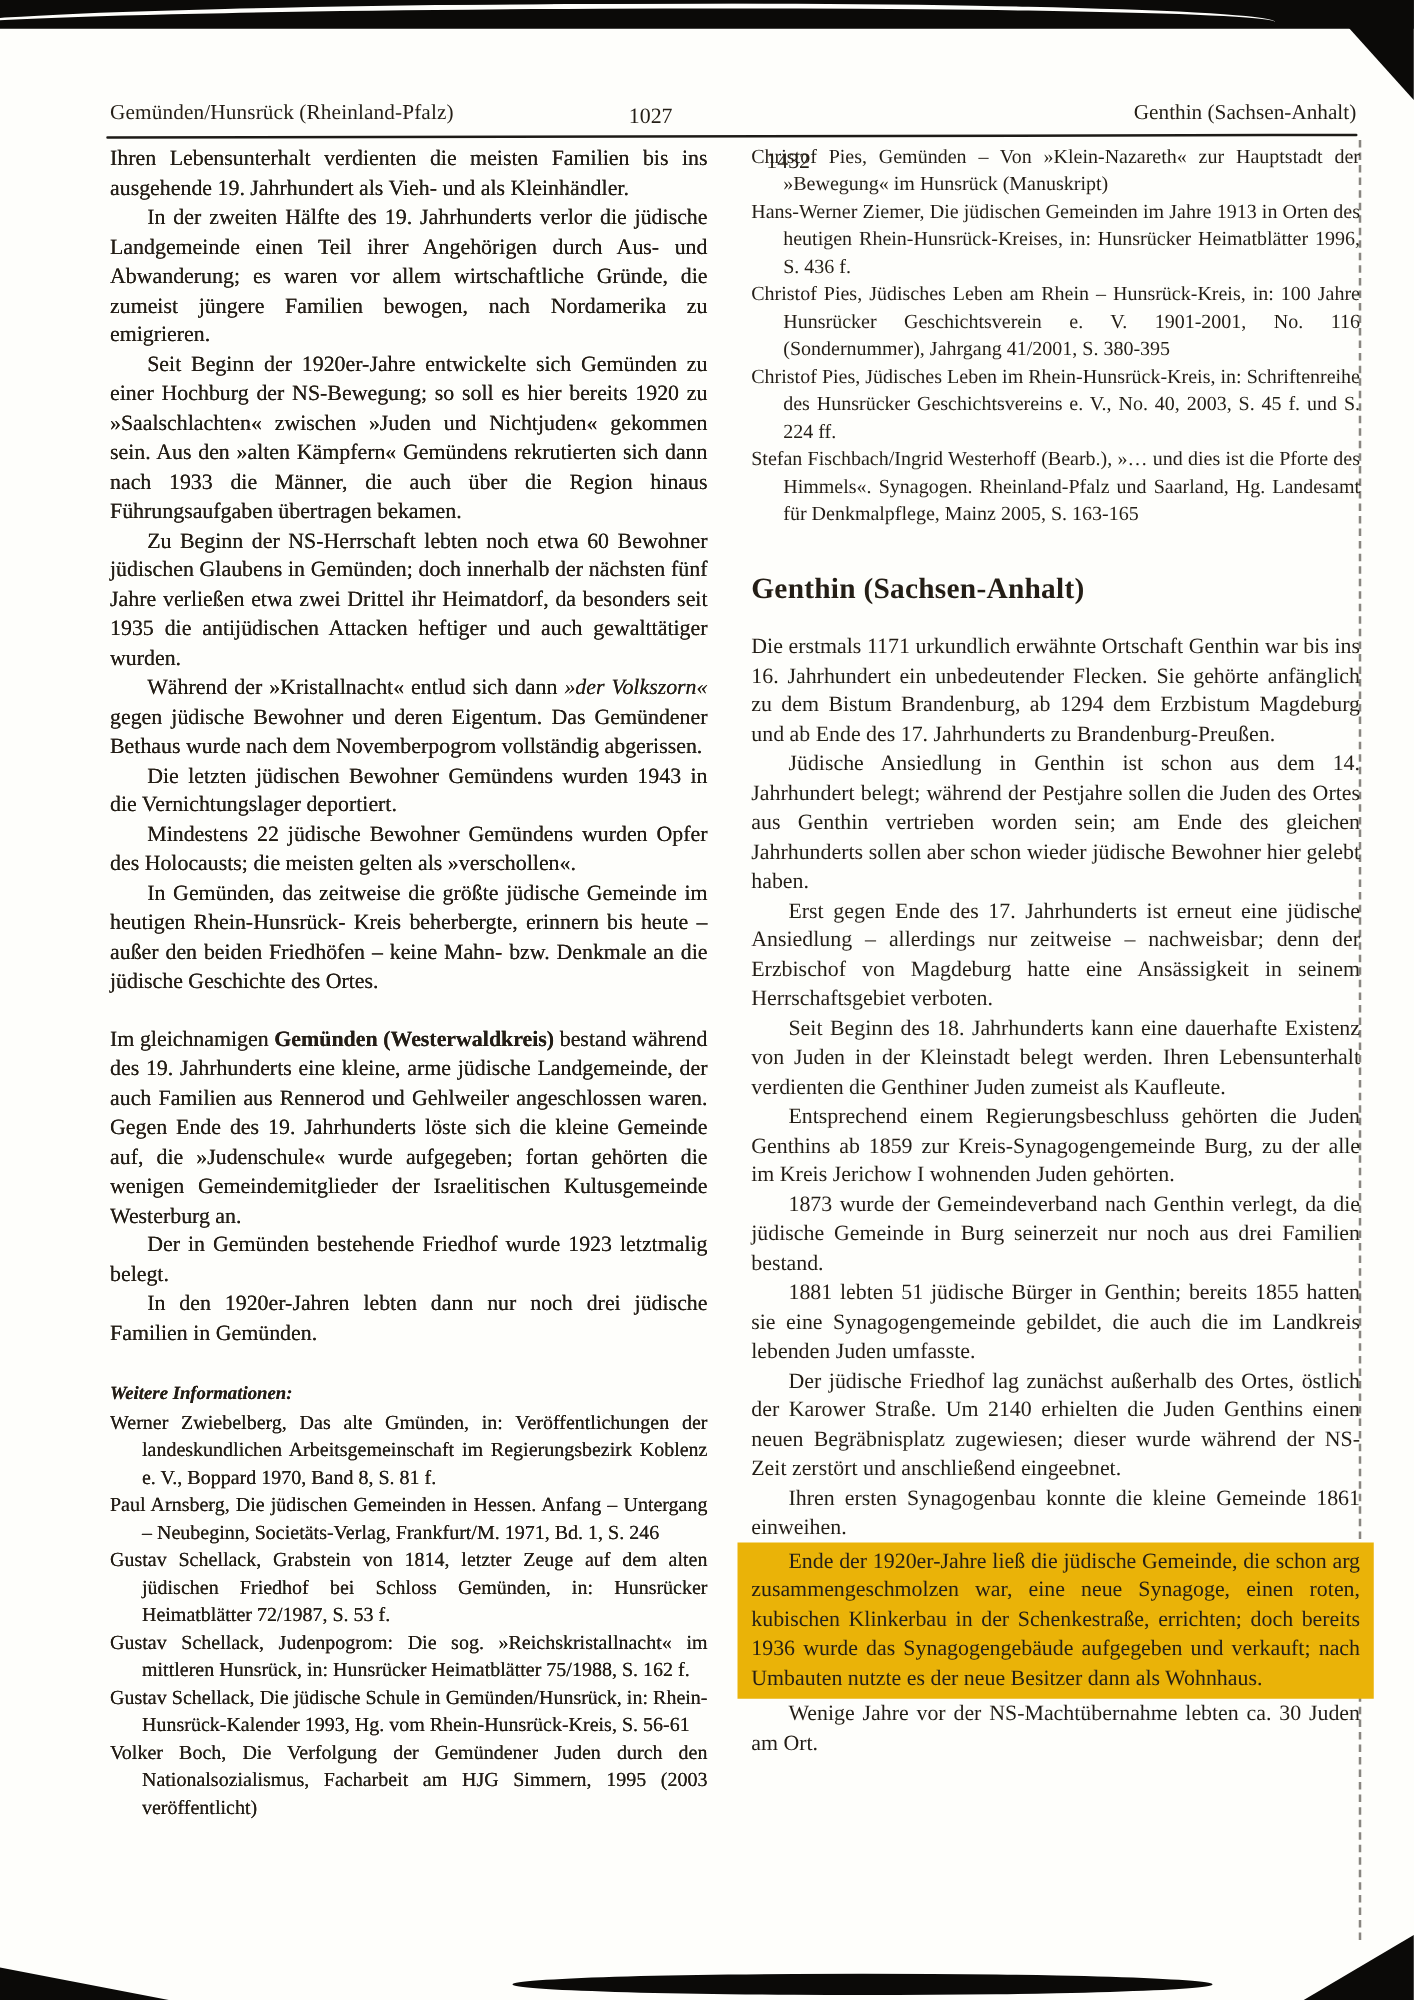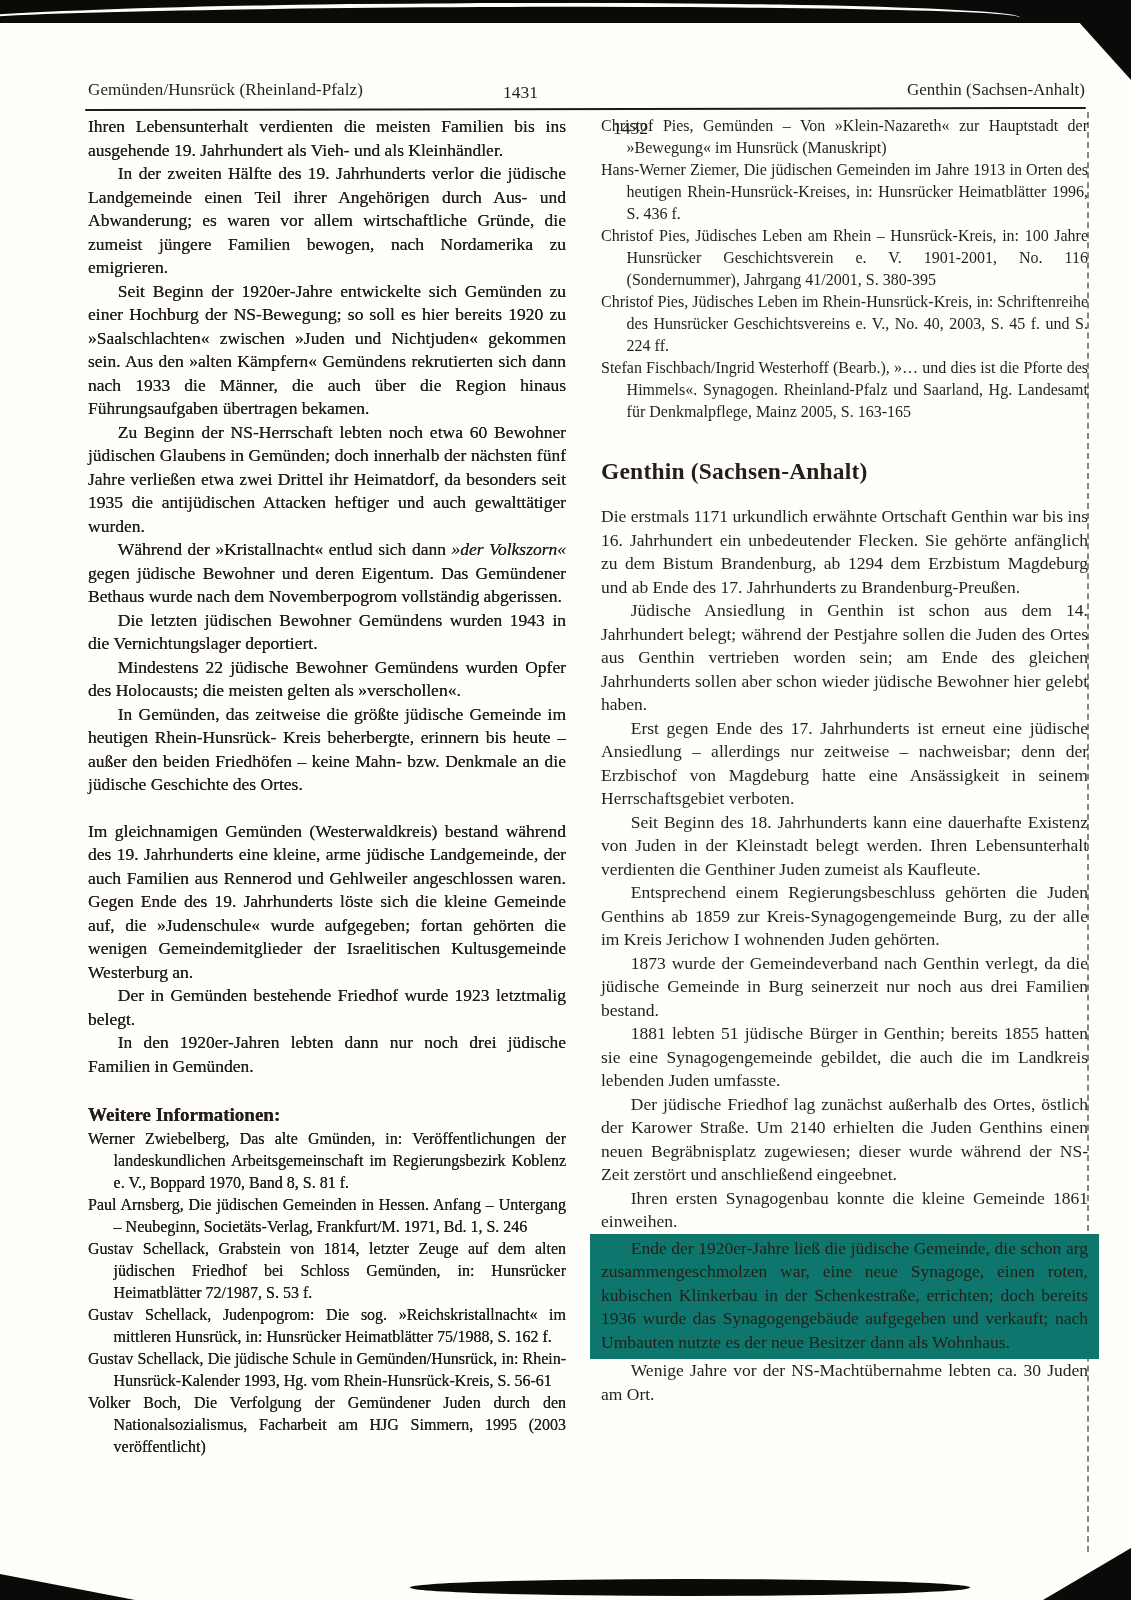--- a/index.html
+++ b/index.html
@@ -32,44 +32,44 @@
   .rh-right{left:700px;width:385px;text-align:right;}
   .header-rule{position:absolute;top:108px;left:85px;width:1001px;height:2px;
     background:#1d1b17;transform:rotate(-.12deg);border-radius:2px;}
   
   .col{position:absolute;top:115px;text-align:justify;}
   .col-left{left:88px;width:478px;text-shadow:0 0 .45px currentColor;}
   .col-right{left:601px;width:487px;}
   .col p{margin:0;font-size:17.5px;line-height:23.5px;hyphens:manual;}
   .col p.indent{text-indent:1.7em;}
   .spacer{height:23px;}
-  h3.subheading{margin:26px 0 2px 0;font-size:19px;line-height:22px;font-weight:bold;}
+  h3.subheading{margin:26px 0 2px 0;font-size:15px;line-height:22px;font-weight:bold;font-style:italic;}
   p.bib{font-size:16px !important;line-height:22px !important;
     padding-left:1.6em;text-indent:-1.6em !important;}
   h2.section-heading{margin:34px 0 20px 0;font-size:23.5px;line-height:28px;
     font-weight:bold;text-align:left;letter-spacing:.2px;}
-  p.highlight{background:#0f766e;margin:0 -11px;padding:3px 11px 5px 11px;
+  p.highlight{background:#eab308;margin:0 -11px;padding:3px 11px 5px 11px;
     box-decoration-break:clone;}
-  .b{font-weight:normal;margin-top:40px;}
+  .b{font-weight:bold;margin-top:40px;}
   .i{font-style:italic;}
 </style>
 </head>
 <body>
 
 <div class="scan-top">
   <div class="scan-top-curve"></div>
 </div>
 <div class="corner-tr"></div>
 <div class="scan-bottom-lens"></div>
 <div class="corner-bl"></div>
 <div class="corner-br"></div>
 <div class="page-edge-line"></div>
 
 <div class="running-head rh-left">Gemünden/Hunsrück (Rheinland-Pfalz)</div>
-<div class="pn pn-left">1431</div>
+<div class="pn pn-left">1027</div>
 <div class="pn pn-right">1432</div>
 <div class="running-head rh-right">Genthin (Sachsen-Anhalt)</div>
 <div class="header-rule"></div>
 
 <div class="col col-left">
     <p class="para"><span>Ihren Lebensunterhalt verdienten die meisten Familien bis ins ausgehende 19. Jahrhundert als Vieh- und als Kleinhändler.</span></p>
     <p class="para indent"><span>In der zweiten Hälfte des 19. Jahrhunderts verlor die jüdische Landgemeinde einen Teil ihrer Angehörigen durch Aus- und Abwanderung; es waren vor allem wirtschaftliche Gründe, die zumeist jüngere Familien bewogen, nach Nordamerika zu emigrieren.</span></p>
     <p class="para indent"><span>Seit Beginn der 1920er-Jahre entwickelte sich Gemünden zu einer Hochburg der NS-Bewegung; so soll es hier bereits 1920 zu »Saalschlachten« zwischen »Juden und Nichtjuden« gekommen sein. Aus den »alten Kämpfern« Gemündens rekrutierten sich dann nach 1933 die Männer, die auch über die Region hinaus Führungsaufgaben übertragen bekamen.</span></p>
     <p class="para indent"><span>Zu Beginn der NS-Herrschaft lebten noch etwa 60 Bewohner jüdischen Glaubens in Gemünden; doch innerhalb der nächsten fünf Jahre verließen etwa zwei Drittel ihr Heimatdorf, da besonders seit 1935 die antijüdischen Attacken heftiger und auch gewalttätiger wurden.</span></p>
     <p class="para indent"><span>Während der »Kristallnacht« entlud sich dann </span><span class="i">»der Volkszorn«</span><span> gegen jüdische Bewohner und deren Eigentum. Das Gemündener Bethaus wurde nach dem Novemberpogrom vollständig abgerissen.</span></p>

